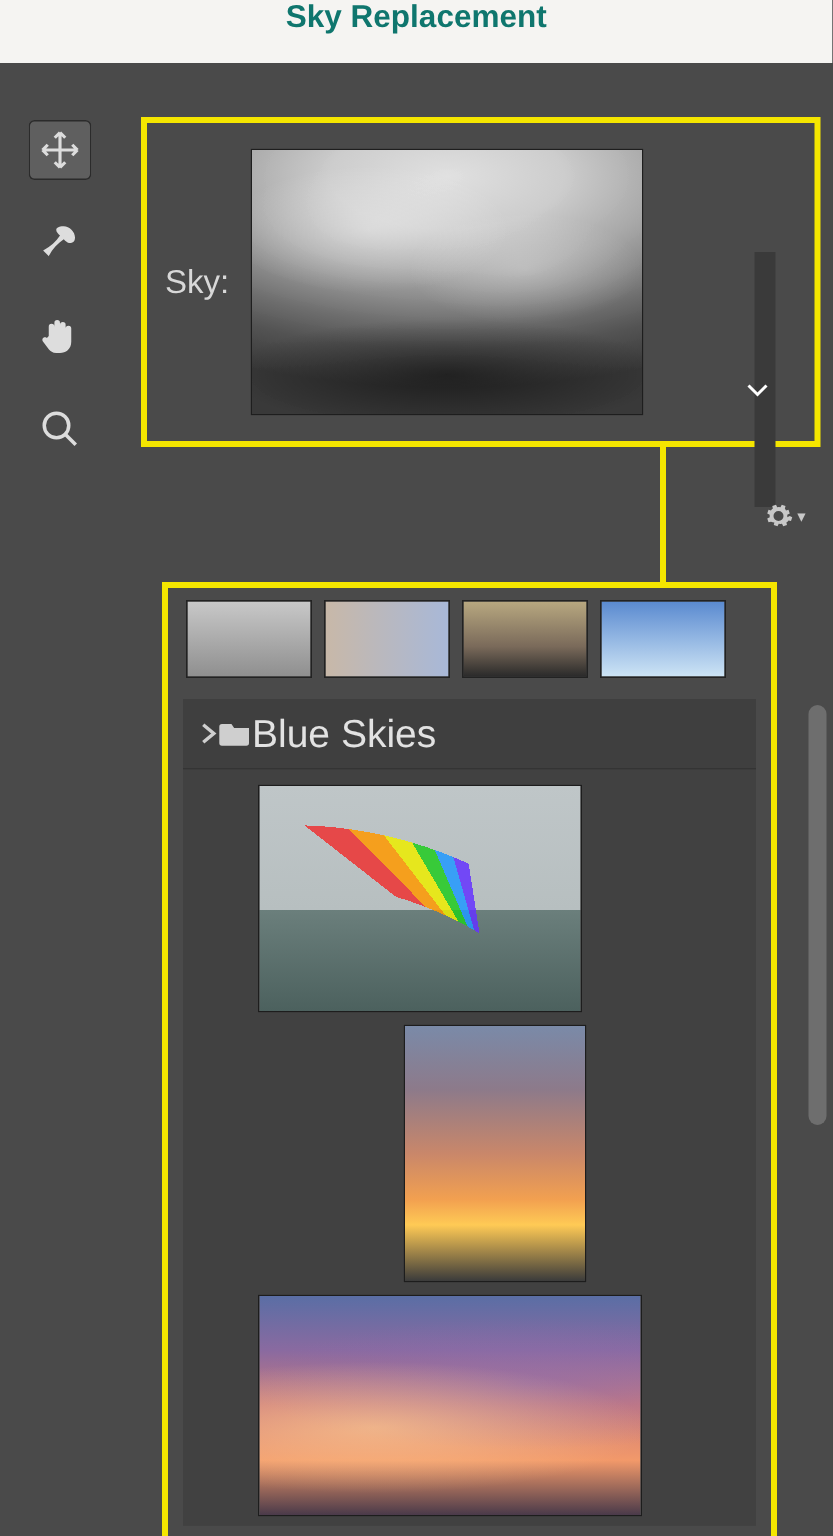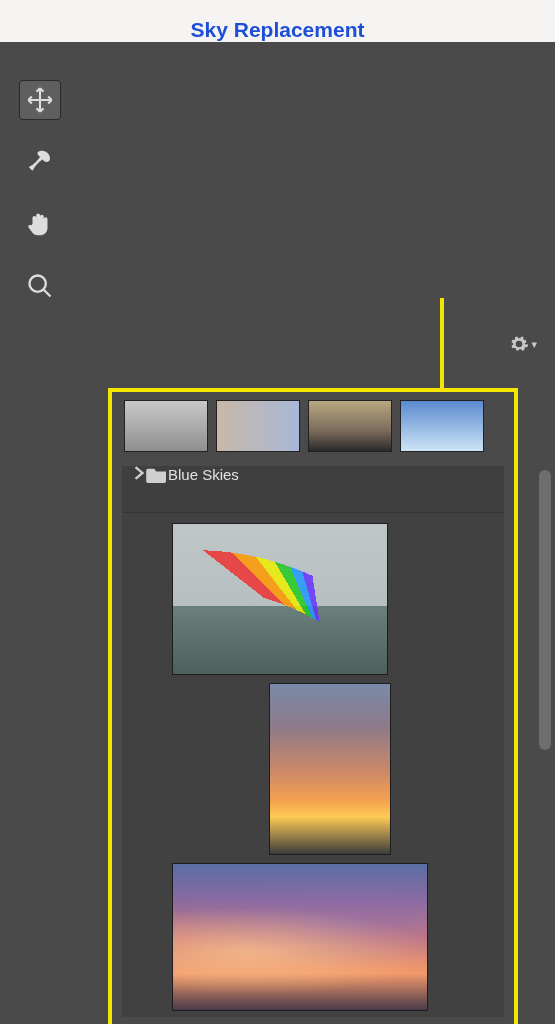--- a/index.html
+++ b/index.html
@@ -1,16 +1,16 @@
 <!DOCTYPE html>
 <html><head>
 <meta charset="utf-8">
 <style>
   html,body{margin:0;padding:0;width:555px;height:1024px;background:#4a4a4a;font-family:-apple-system,Helvetica,Arial,sans-serif;overflow:hidden}
-  .titlebar{height:42px;background:#f5f4f2;display:flex;align-items:flex-end;justify-content:center;color:#1d4ed8;font-size:21px;font-weight:700}
+  .titlebar{height:42px;background:#f5f4f2;display:flex;align-items:flex-start;justify-content:center;color:#0f766e;font-size:21px;font-weight:700}
   .body{position:relative;height:982px;background:#4a4a4a}
   .toolstrip{position:absolute;left:10px;top:38px;width:60px;display:flex;flex-direction:column;gap:22px;align-items:center}
   .toolbtn{width:42px;height:40px;display:flex;align-items:center;justify-content:center;border-radius:4px;color:#d9d9d9}
   .toolbtn.sel{background:#5f5f5f;box-shadow:inset 0 0 0 1px #2b2b2b}
   .panel{position:absolute;left:94px;top:36px;right:8px}
   .mainbox{border:4px solid #f5e600;height:212px;display:flex;align-items:center;padding-left:12px;background:#4a4a4a}
   .skylabel{color:#d8d8d8;font-size:22px;margin-right:14px}
   .preview{position:relative;height:176px;width:260px;background:#888;border:1px solid #1e1e1e;overflow:hidden}
   .cloud-dark{position:absolute;inset:0;background:
      radial-gradient(120% 80% at 50% 10%,#dcdcdc 0%,#c9c9c9 25%,#a7a7a7 45%,#8b8b8b 58%,#6e6e6e 70%,#555 82%,#3c3c3c 100%);
@@ -22,21 +22,21 @@
   .chev{position:absolute;right:34px;top:176px;color:#fff}
   .dropdownrail{position:absolute;right:30px;top:90px;width:14px;height:170px;background:#3a3a3a}
   .arrow{position:absolute;left:430px;top:256px}
   .arrow-line{width:4px;height:92px;background:#f5e600;margin-left:10px}
   .arrow-head{width:0;height:0;border-left:12px solid transparent;border-right:12px solid transparent;border-top:18px solid #f5e600}
   .gear{position:absolute;right:18px;top:292px;color:#c8c8c8;display:flex;align-items:center;gap:2px}
   .picker{position:absolute;left:108px;top:346px;width:402px;border:4px solid #f5e600;padding-bottom:8px;background:#4a4a4a}
   .thumbrow{display:flex;gap:8px;padding:8px 12px}
   .thumb{width:82px;height:50px;border:1px solid #222;position:relative;overflow:hidden}
   .folders{margin:6px 10px 0 10px;background:#3f3f3f}
-  .folderrow{display:flex;align-items:flex-start;gap:0;height:46px;padding-left:10px;color:#e2e2e2;font-size:15px;border-bottom:1px solid #343434}
+  .folderrow{display:flex;align-items:center;gap:0;height:46px;padding-left:10px;color:#e2e2e2;font-size:26px;border-bottom:1px solid #343434}
   .folderrow .disc{color:#cfcfcf}
   .grid{background:#414141;padding:10px 16px 6px 50px;display:flex;flex-direction:column;gap:8px}
   .gi{border:1px solid #1d1d1d;background:#777;position:relative;overflow:hidden}
   .gi1{width:214px;height:150px;align-self:flex-start}
   .gi2{width:120px;height:170px;align-self:center}
   .gi3{width:254px;height:146px;align-self:flex-start}
   .rainbow{position:absolute;inset:0;background:linear-gradient(#bfc6c8 0%,#b7bfc0 55%,#6b7f7c 55%,#4c615e 100%)}
   .rainbow::after{content:"";position:absolute;left:-30%;top:-10%;width:200%;height:180%;
      background:conic-gradient(from 200deg,transparent 0 30%,#e33 30% 32%,#f90 32% 34%,#ee0 34% 36%,#2c2 36% 38%,#29f 38% 40%,#63f 40% 42%,transparent 42% 100%);
      -webkit-mask:radial-gradient(circle at 20% 120%,transparent 0 52%,#000 52% 60%,transparent 60%);
@@ -79,20 +79,34 @@
       </svg>
     </div>
     <div class="toolbtn">
       <svg width="28" height="28" viewBox="0 0 24 24" fill="none" stroke="#ddd" stroke-width="2">
         <circle cx="10" cy="10" r="7"></circle>
           <path d="M15 15l6 6"></path>
       </svg>
     </div>
   </div>
 
+  <div class="panel">
+    <div class="mainbox">
+      <span class="skylabel">Sky:</span>
+      <div class="preview" title="Stormy Clouds">
+        <div class="cloud-dark"></div>
+      </div>
+      <div class="dropdownrail"></div>
+      <div class="chev">
+        <svg width="16" height="12" viewBox="0 0 16 12">
+            <path d="M2 3l6 6 6-6" fill="none" stroke="#fff" stroke-width="2"></path>
+          </svg>
+      </div>
+    </div>
+  </div>
 
   <div class="arrow" title="dropdown-to-picker-arrow">
     <div class="arrow-line"></div>
     <div class="arrow-head"></div>
   </div>
 
   <div class="gear" title="Preset Options">
     <svg width="20" height="20" viewBox="0 0 24 24" fill="#c8c8c8">
       <path d="M12 8a4 4 0 100 8 4 4 0 000-8zm9 4l2 1-1 3-2-.5a8 8 0 01-1.7 1.7l.5 2-3 1-1-2a8 8 0 01-2.6 0l-1 2-3-1 .5-2A8 8 0 016 16.5L4 17l-1-3 2-1a8 8 0 010-2l-2-1 1-3 2 .5A8 8 0 017.5 6L7 4l3-1 1 2a8 8 0 012.6 0l1-2 3 1-.5 2A8 8 0 0118 7.5l2-.5 1 3-2 1a8 8 0 010 2z"></path>
     </svg>

